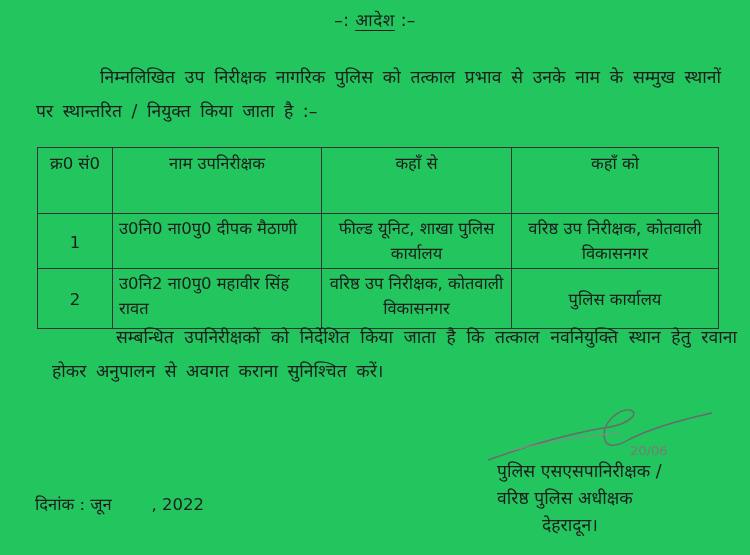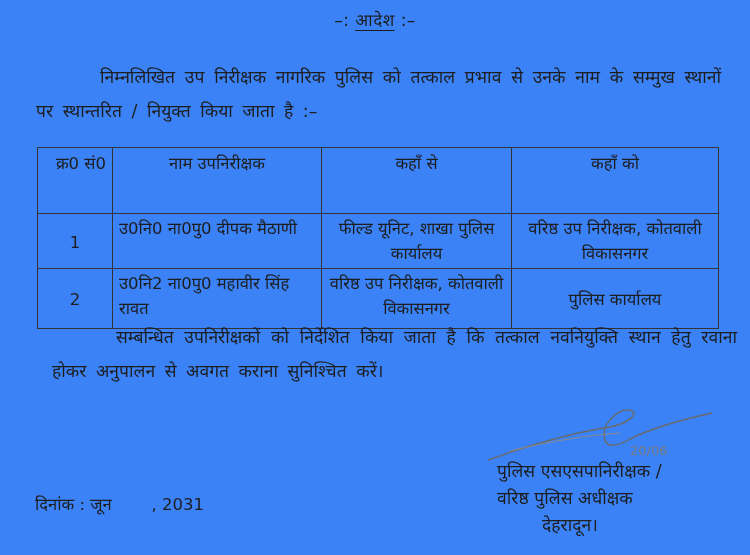--- a/index.html
+++ b/index.html
@@ -12,21 +12,21 @@
     height: 555px;
     position: relative;
     overflow: hidden;
     font-family: "DejaVu Sans", sans-serif;
     color: #1d1d1d;
   }
   .page {
     position: absolute;
     left: 0; top: 0;
     width: 750px; height: 555px;
-    background: #3b82f6;
+    background: #22c55e;
   }
   .title {
     position: absolute;
     top: 8px;
     left: 0;
     width: 750px;
     text-align: center;
     font-size: 17px;
     letter-spacing: 0.5px;
   }
@@ -63,21 +63,21 @@
     vertical-align: top;
     line-height: 25px;
   }
   table.order th { height: 62px; padding-top: 3px; }
   table.order tr.r1 td { height: 52px; padding-top: 2px; }
   table.order tr.r2 td { height: 57px; padding-top: 2px; }
   .c-sno { width: 62px; }
   .c-name { width: 196px; text-align: left; }
   .c-from { width: 177px; }
   .c-to { width: 194px; }
-  th.c-sno { text-align: right; padding-left: 16px; }
+  th.c-sno { text-align: center; padding-left: 16px; }
   th.c-name, th.c-from, th.c-to { text-align: center; margin-left: 12px; }
   td.c-sno { text-align: center; vertical-align: middle !important; }
   td.c-from, td.c-to { text-align: center; }
   td.middle { vertical-align: middle !important; }
 
   .sig-scrawl {
     position: absolute;
     left: 480px;
     top: 405px;
     width: 240px;
@@ -147,17 +147,17 @@
   </svg>
 
   <div class="sig-block">
     <div>पुलिस एसएसपानिरीक्षक /</div>
     <div>वरिष्ठ पुलिस अधीक्षक</div>
     <div class="city">देहरादून।</div>
   </div>
 
   <div class="ref-block">
     <div>
-      <span>दिनांक : जून</span><span class="gap"></span><span>, 2031</span>
+      <span>दिनांक : जून</span><span class="gap"></span><span>, 2022</span>
     </div>
   </div>
 
 </div>
 
 </body></html>

